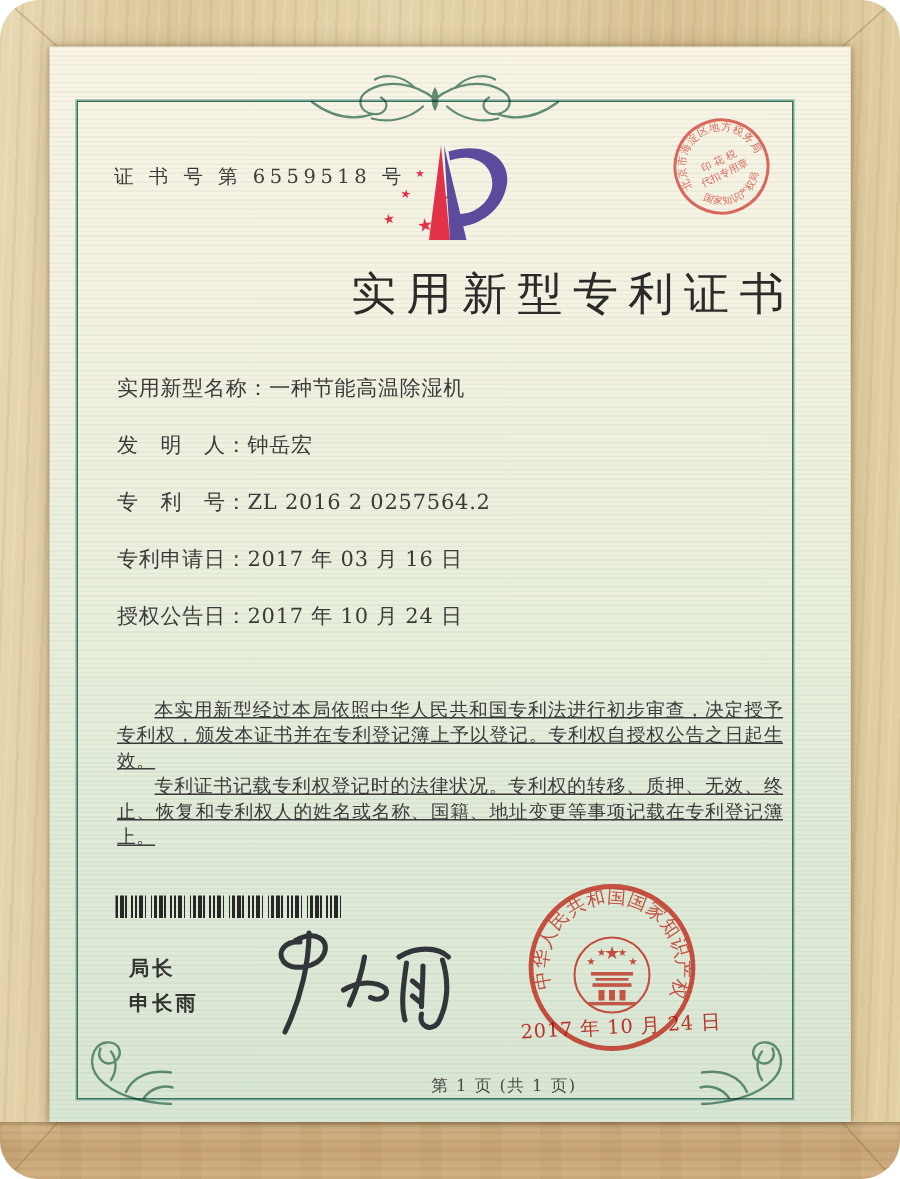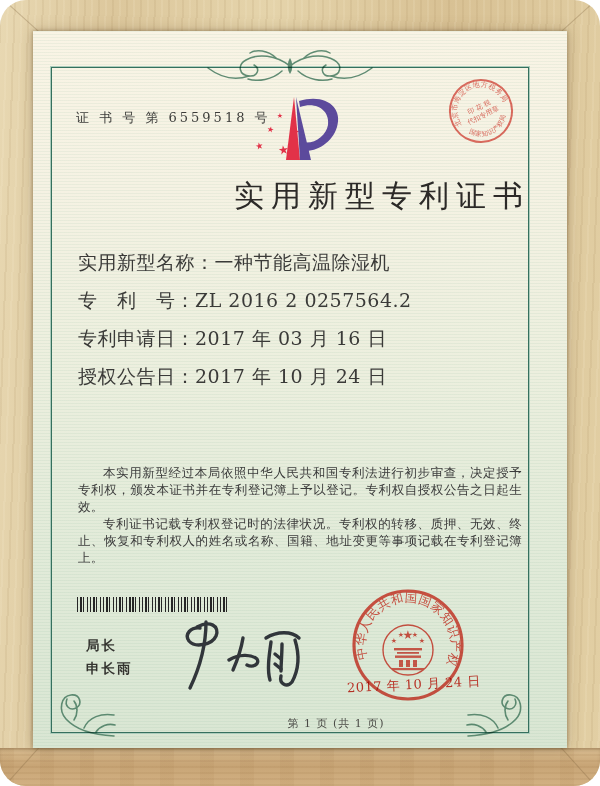--- a/index.html
+++ b/index.html
@@ -49,24 +49,24 @@
   .cert-no {
     left:76px; top:109px; font-size:13px; letter-spacing:3px; color:#3c3c3a;
   }
 
   .title {
     left:50px; top:176px; width:480px; text-align:right;
     font-size:30px; letter-spacing:7px; color:#2c2a28; white-space:nowrap;
   }
 
   .fields { left:78px; top:250px; width:440px; }
-  .field-row { height:16px; margin-bottom:22px; font-size:19px; color:#3a3a38; letter-spacing:.5px; white-space:nowrap; }
+  .field-row { height:16px; margin-bottom:22px; font-size:14px; color:#3a3a38; letter-spacing:.5px; white-space:nowrap; }
 
   .paras { left:78px; top:464px; width:444px; color:#3b3b3b; }
-  .paras p { font-size:12.5px; line-height:17px; text-indent:2em; text-align:justify; letter-spacing:.2px; }
+  .paras p { font-size:12.5px; line-height:17px; text-indent:2em; text-align:justify; letter-spacing:.2px;text-decoration:underline; }
 
   .barcode {
     left:77px; top:597px; width:152px; height:15px;
     background: repeating-linear-gradient(90deg,
       #262626 0 1.5px, transparent 1.5px 3px,
       #262626 3px 5.5px, transparent 5.5px 6.5px,
       #262626 6.5px 7.5px, transparent 7.5px 10.5px,
       #262626 10.5px 11.5px, transparent 11.5px 13px);
   }
 
@@ -152,20 +152,21 @@
     </g>
     <polygon points="44,5 36,68 50,68" fill="#e23248"></polygon>
     <polygon points="46,5 50,68 61,68" fill="#5c4a9c"></polygon>
     <path fill="#5c4a9c" d="M49 9 C76 1 93 16 87 35 C82 52 64 61 50 59 L52 50 C64 53 76 44 78 33 C80 19 67 9 50 15 Z"></path>
   </svg>
 
   <div class="abs title">实用新型专利证书</div>
 
   <div class="abs fields">
     <div class="field-row"><span>实用新型名称：</span><span>一种节能高温除湿机</span></div>
+    <div class="field-row"><span>发　明　人：</span><span>钟岳宏</span></div>
     <div class="field-row"><span>专　利　号：</span><span>ZL 2016 2 0257564.2</span></div>
     <div class="field-row"><span>专利申请日：</span><span>2017 年 03 月 16 日</span></div>
     <div class="field-row"><span>授权公告日：</span><span>2017 年 10 月 24 日</span></div>
   </div>
 
   <div class="abs paras">
     <p>本实用新型经过本局依照中华人民共和国专利法进行初步审查，决定授予专利权，颁发本证书并在专利登记簿上予以登记。专利权自授权公告之日起生效。</p>
     <p>专利证书记载专利权登记时的法律状况。专利权的转移、质押、无效、终止、恢复和专利权人的姓名或名称、国籍、地址变更等事项记载在专利登记簿上。</p>
   </div>
 

